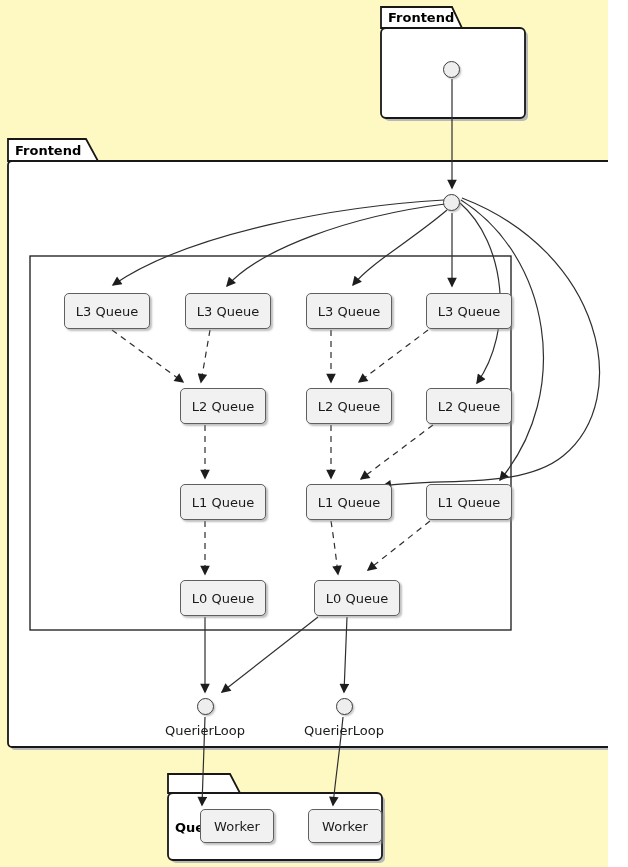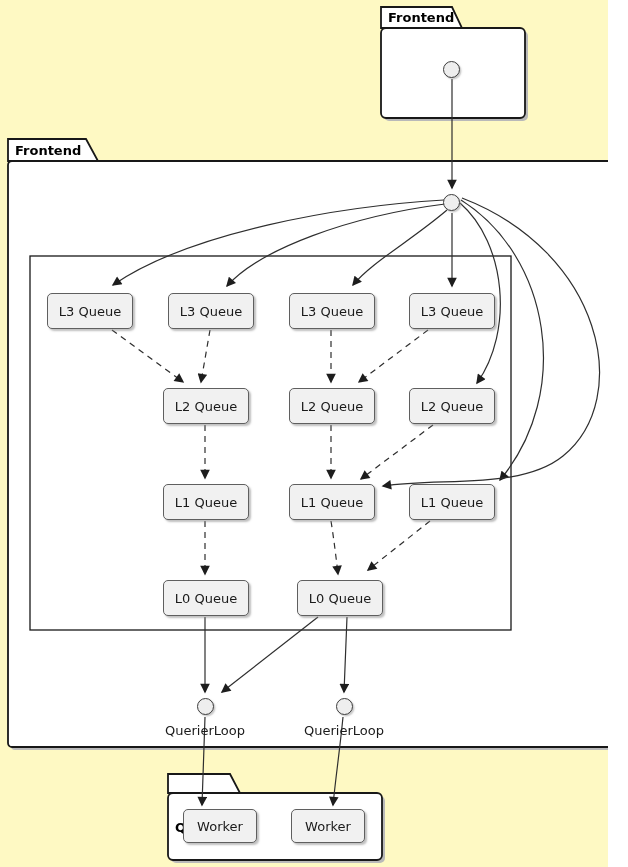--- a/index.html
+++ b/index.html
@@ -15,21 +15,21 @@
   }
   .rq-title{
     position:absolute;left:30px;top:259px;width:481px;text-align:center;
     font-size:13px;font-weight:bold;color:#000;z-index:3;
   }
   .node{
     position:absolute;background:#f1f1f1;border:1px solid #5f5f5f;
     border-radius:5px;display:flex;align-items:center;justify-content:center;
     font-size:13px;color:#1a1a1a;z-index:4;
     box-shadow:2px 2px 2px rgba(140,140,140,0.55);
-    box-sizing:border-box;white-space:nowrap;
+    box-sizing:border-box;white-space:nowrap;margin-left:17px;
   }
   .port{
     position:absolute;width:17px;height:17px;border-radius:50%;
     background:#eeeeee;border:1.4px solid #3d3d3d;z-index:4;
     box-shadow:1.5px 1.5px 1.5px rgba(150,150,150,0.5);
     box-sizing:border-box;
   }
   .port-label{
     position:absolute;width:140px;text-align:center;font-size:13px;
     color:#1a1a1a;z-index:3;white-space:nowrap;line-height:17px;

